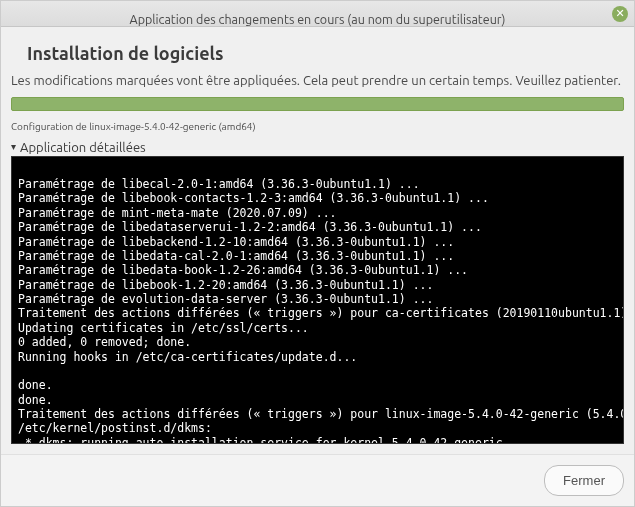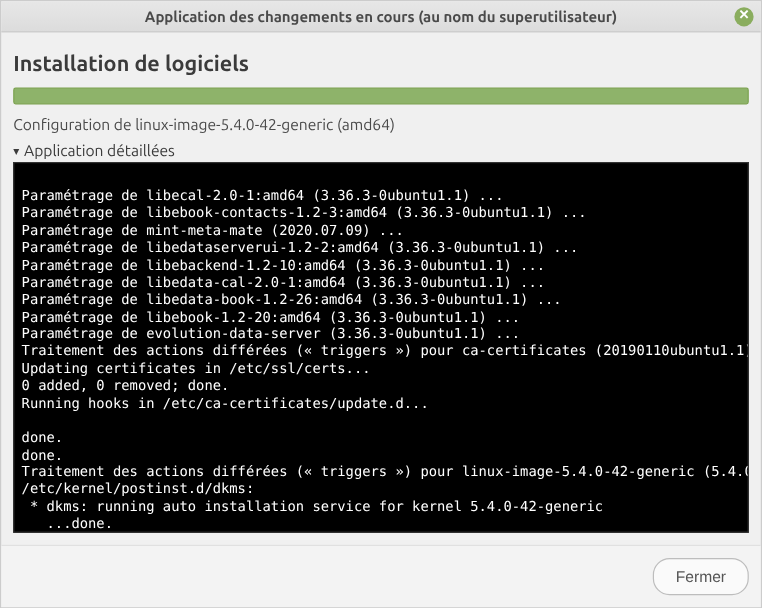--- a/index.html
+++ b/index.html
@@ -12,24 +12,24 @@
     color: #333;
     display: flex;
     flex-direction: column;
     border: 1px solid #ccc;
   }
   .titlebar {
     height: 26px;
     background: linear-gradient(#e7e7e7,#dcdcdc);
     border-bottom: 1px solid #c6c6c6;
     display: flex;
-    align-items: center;
+    align-items: flex-end;
     justify-content: center;
     position: relative;
-    font-weight: bold;
+    font-weight: normal;
     color: #4a4a4a;
     font-size: 12.5px;
   }
   .titlebar .close {
     position: absolute;
     right: 6px;
     top: 50%;
     transform: translateY(-50%);
     width: 16px; height: 16px;
     border-radius: 50%;
@@ -46,36 +46,36 @@
     flex: 1;
     padding: 10px 10px 10px 10px;
     display: flex;
     flex-direction: column;
     overflow: hidden;
   }
   h1.main-heading {
     font-size: 18px;
     font-weight: bold;
     color: #3b3b3b;
-    margin: 6px 0 10px 0;
+    margin: 6px 0 10px 16px;
   }
   .desc {
     font-size: 13px;
     color: #4a4a4a;
     margin-bottom: 10px;
   }
   .progress {
     height: 14px;
     background: #8eb36a;
     border: 1px solid #7ca250;
     border-radius: 2px;
     margin-bottom: 10px;
   }
   .step {
-    font-size: 13px;
+    font-size: 10px;
     color: #4a4a4a;
     margin-bottom: 8px;
   }
   .expander {
     display: flex;
     align-items: center;
     gap: 4px;
     font-size: 13px;
     color: #3b3b3b;
     cursor: pointer;
@@ -120,20 +120,21 @@
 </head>
 <body>
 
 <div class="titlebar">
   <span>Application des changements en cours (au nom du superutilisateur)</span>
   <span class="close">✕</span>
 </div>
 
 <div class="content">
   <h1 class="main-heading">Installation de logiciels</h1>
+  <div class="desc">Les modifications marquées vont être appliquées. Cela peut prendre un certain temps. Veuillez patienter.</div>
   <div class="progress"></div>
   <div class="step">Configuration de linux-image-5.4.0-42-generic (amd64)</div>
   <div class="expander">
     <span class="arrow">▾</span>
     <span>Application détaillées</span>
   </div>
   <div class="terminal" id="terminal">Paramétrage de libecal-2.0-1:amd64 (3.36.3-0ubuntu1.1) ...
 Paramétrage de libebook-contacts-1.2-3:amd64 (3.36.3-0ubuntu1.1) ...
 Paramétrage de mint-meta-mate (2020.07.09) ...
 Paramétrage de libedataserverui-1.2-2:amd64 (3.36.3-0ubuntu1.1) ...

